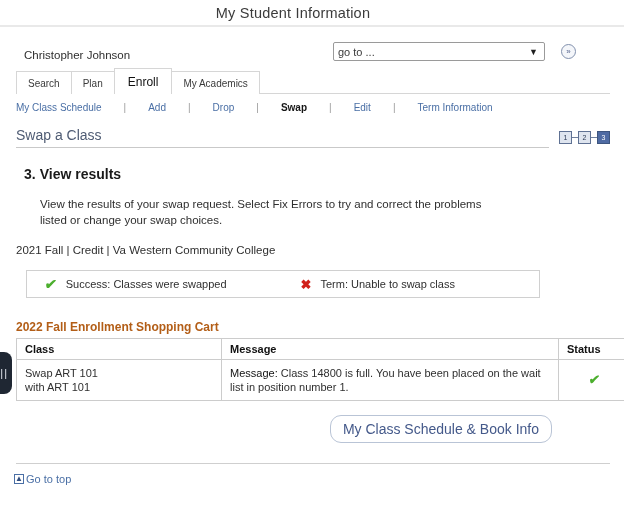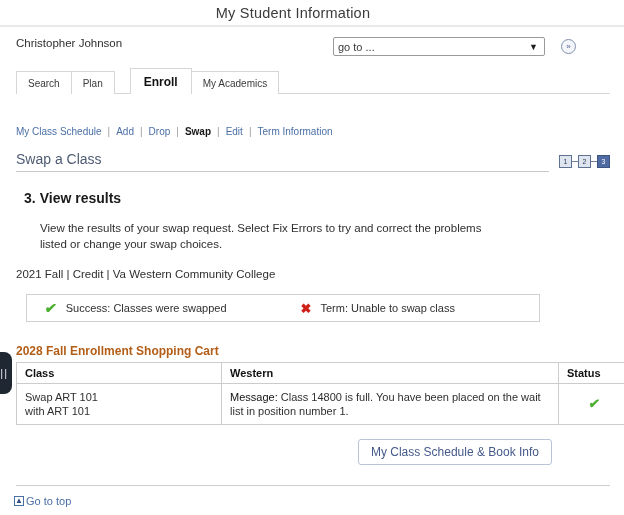--- a/index.html
+++ b/index.html
@@ -30,24 +30,25 @@
   }
   .app-header-title {
     font-size: 14.5px;
     color: #3b3b3b;
     letter-spacing: .2px;
   }
 
   
   .user-row {
     display: flex;
-    align-items: flex-start;
+    align-items: flex-end;
     padding: 10px 14px 0 16px;
     box-sizing: border-box;
     height: 34px;
+    margin-left: 8px;
   }
   .user-name {
     font-size: 11.5px;
     color: #2f2f2f;
   }
   .goto-wrap {
     margin-left: auto;
     display: flex;
     align-items: center;
     gap: 16px;
@@ -129,37 +130,35 @@
     background: #ffffff;
     font-size: 10px;
     color: #3a3a3a;
     margin-right: -1px;
     box-sizing: border-box;
     cursor: pointer;
     white-space: nowrap;
   }
   .tab.active {
     font-size: 12px;
-    font-weight: bold;
+    font-weight: normal;
     color: #111111;
     height: 26px;
     line-height: 26px;
     padding: 0 13px;
-    margin-left: 16px;
   }
 
   
   .subnav {
     padding: 8px 0 0 16px;
     font-size: 10px;
     display: flex;
     align-items: center;
-    gap: 0;
+    gap: 16px;
     flex-wrap: nowrap;
-    margin-top: 24px;
   }
   .subnav a {
     color: #4a6fa5;
     text-decoration: none;
     cursor: pointer;
   }
   .subnav .active-link {
     color: #161616;
     font-weight: bold;
   }
@@ -355,23 +354,23 @@
   .btn-row {
     display: flex;
     justify-content: flex-end;
     padding: 14px 72px 0 0;
   }
   .btn-schedule {
     border: 1px solid #b9c4d6;
     background: #ffffff;
     color: #44598a;
     font-family: "Liberation Sans", sans-serif;
-    font-size: 12px;
+    font-size: 14px;
     padding: 5px 12px;
-    border-radius: 3px;
+    border-radius: 11px;
     cursor: pointer;
   }
 
   
   .footer-rule {
     margin: 20px 14px 0 16px;
     height: 1px;
     background: #cfcfcf;
   }
   .goto-top {
@@ -475,27 +474,27 @@
     <span class="ico-check">✔</span>
     <span>Success: Classes were swapped</span>
   </div>
   <div class="legend-item second">
     <span class="ico-x">✖</span>
     <span>Term: Unable to swap class</span>
   </div>
 </div>
 
 
-<div class="cart-title">2028 Fall Enrollment Shopping Cart</div>
+<div class="cart-title">2022 Fall Enrollment Shopping Cart</div>
 
 <table class="cart-table">
   <thead>
     <tr>
       <th class="col-class">Class</th>
-      <th class="col-message">Western</th>
+      <th class="col-message">Message</th>
       <th class="col-status">Status</th>
     </tr>
   </thead>
   <tbody>
     <tr>
       <td class="col-class">
         <div>Swap ART  101</div>
         <div>with ART  101</div>
       </td>
       <td class="col-message">

